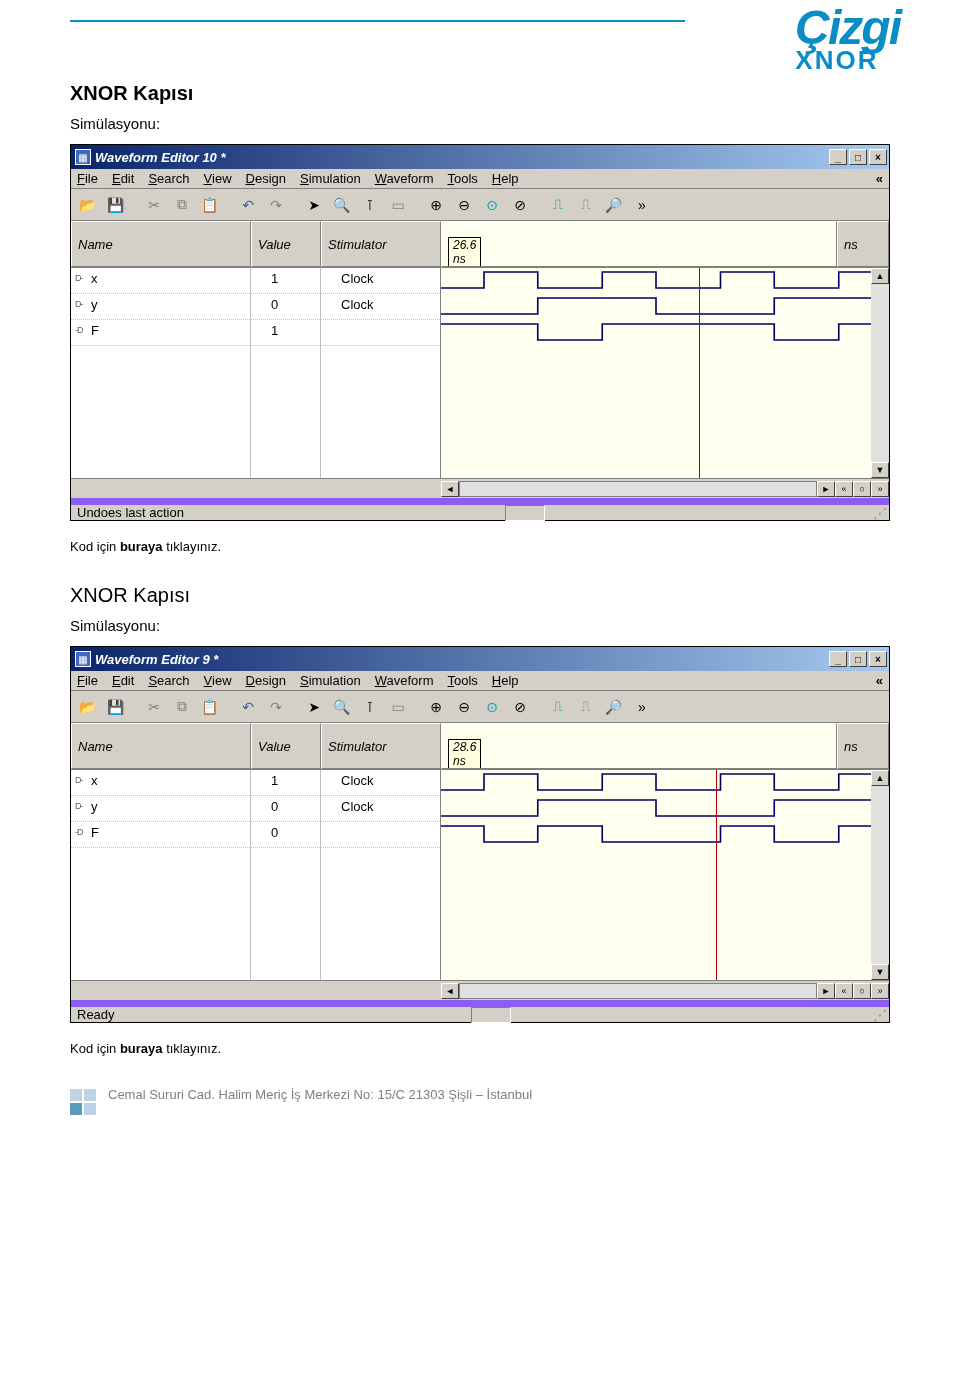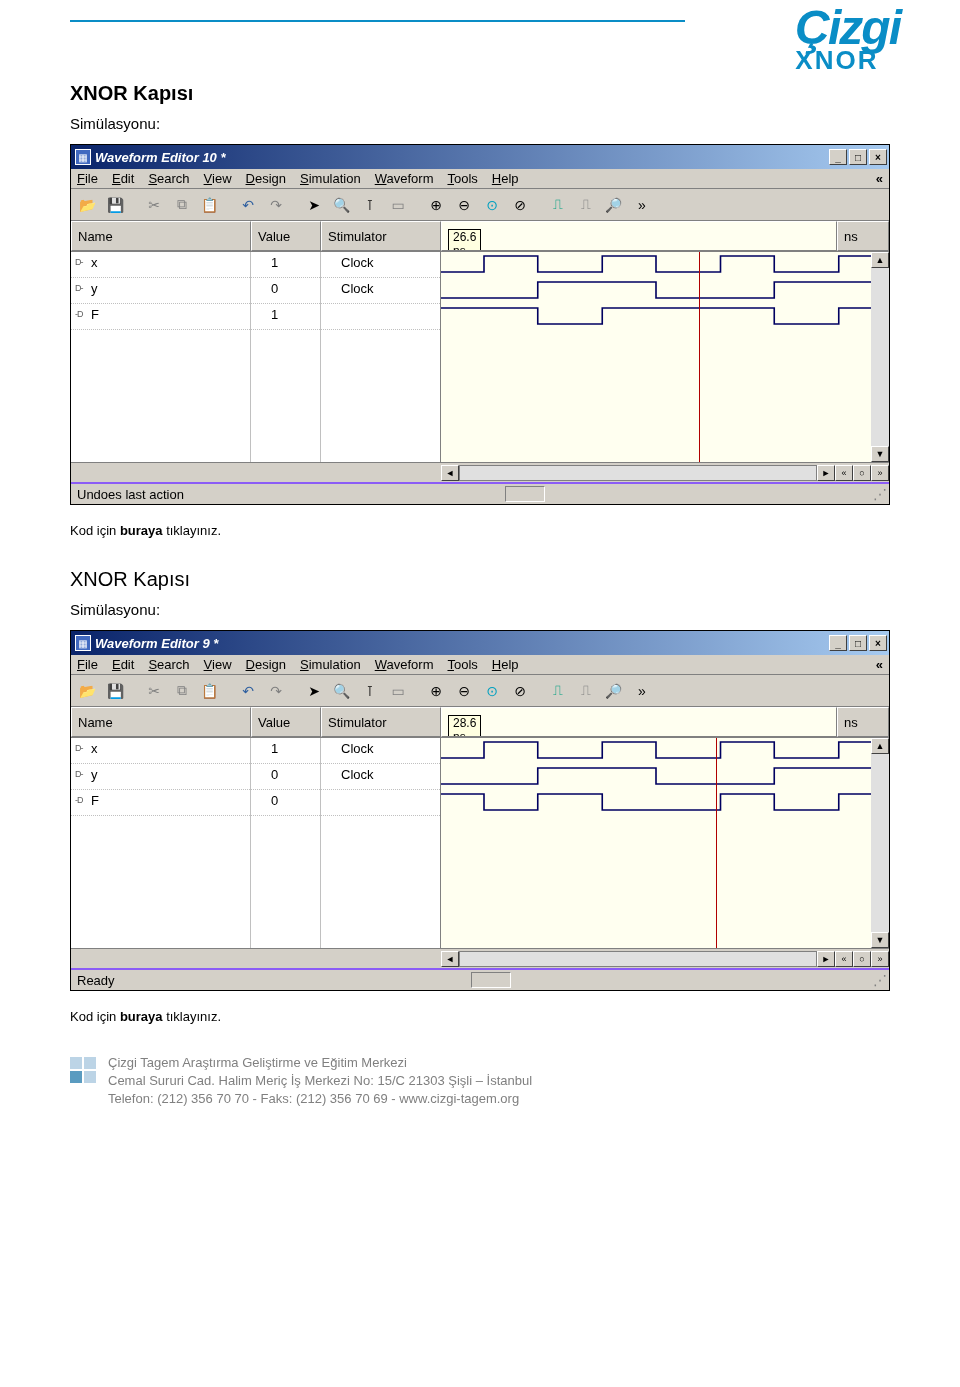--- a/index.html
+++ b/index.html
@@ -115,24 +115,24 @@
   .tsep { width: 8px; }
   .header-row {
     display: flex;
     background: #d4d0c8;
     border-bottom: 1px solid #808080;
   }
   .hcell {
     border: 1px solid #fff;
     border-right-color: #808080;
     border-bottom-color: #808080;
-    padding: 4px 6px;
+    padding: 12px 6px;
     font-size: 13px;
     background: #d4d0c8;
-    display: flex; align-items: center;
+    display: flex; align-items: center; font-style: italic;
   }
   .col-name { width: 180px; }
   .col-value { width: 70px; }
   .col-stim { width: 120px; }
   .col-wave { flex: 1; position: relative; background: #fffff0; overflow: hidden; }
   .col-unit { width: 52px; text-align: center; }
   .ruler {
     position: relative; height: 20px;
     font-size: 11px; color: #000;
   }
@@ -203,21 +203,21 @@
   .vscroll {
     width: 18px;
     background: #d4d0c8;
     display: flex; flex-direction: column;
   }
   .vscroll .track { flex: 1; background: #e0e0e0; }
   .statusbar {
     display: flex;
     padding: 2px 6px;
     background: #d4d0c8;
-    border-top: 2px solid #8b5cf6;
+    border-top: 7px solid #8b5cf6;
     height: 22px;
     align-items: center;
     font-size: 13px;
   }
   .statusbar .grip {
     margin-left: auto;
     color: #808080;
     letter-spacing: -4px;
     font-size: 14px;
   }
@@ -496,17 +496,15 @@
 </div>
 
 <div class="footer">
   <div class="footer-logo">
     <div></div>
       <div></div>
       <div class="dk"></div>
       <div></div>
   </div>
   <div class="footer-text">
-    <div>Çizgi Tagem Araştırma Geliştirme ve Eğitim Merkezi</div>
     <div>Cemal Sururi Cad. Halim Meriç İş Merkezi No: 15/C 21303 Şişli – İstanbul</div>
-    <div>Telefon: (212) 356 70 70 - Faks: (212) 356 70 69 - www.cizgi-tagem.org</div>
   </div>
 </div>
 
 </body></html>

